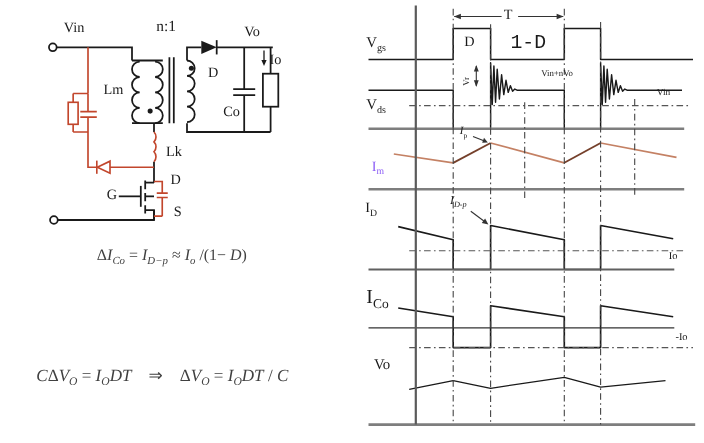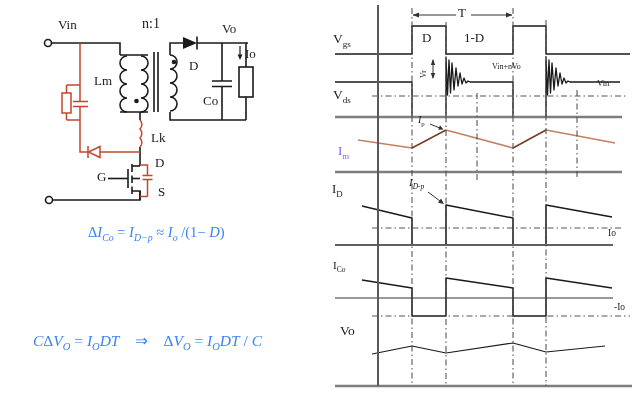--- a/index.html
+++ b/index.html
@@ -2,21 +2,21 @@
 <html><head>
 <meta charset="utf-8">
 <style>
   html,body{margin:0;padding:0;background:#fff;}
   .stage{position:relative;width:640px;height:403px;background:#ffffff;overflow:hidden;
          font-family:"Liberation Serif",serif;}
   .stage svg{position:absolute;left:0;top:0;}
   .wl{position:absolute;color:#1a1a1a;line-height:1;white-space:nowrap;
       font-family:"Liberation Serif",serif;}
   .wl sub{font-size:0.68em;}
-  .eq{position:absolute;color:#3b82f6;white-space:nowrap;font-family:"Liberation Serif",serif;}
+  .eq{position:absolute;color:#404040;white-space:nowrap;font-family:"Liberation Serif",serif;}
   .eq sub{font-size:0.68em;}
   .zh{font-family:"Liberation Sans",sans-serif;}
   .rot{transform:rotate(-90deg);transform-origin:0 0;}
   .im-col{color:#8b5cf6;}
 </style>
 </head>
 <body>
 
 <div class="stage">
 
@@ -148,26 +148,26 @@
   <div class="eq" style="left:88px;top:224px;font-size:14.5px;">Δ<i>I</i><sub><i>Co</i></sub> = <i>I</i><sub><i>D−p</i></sub> ≈ <i>I</i><sub><i>o</i></sub> /(1− <i>D</i>)</div>
 
 
 
   <div class="eq" style="left:33px;top:332px;font-size:15.5px;"><i>C</i>Δ<i>V</i><sub><i>O</i></sub> = <i>I</i><sub><i>O</i></sub><i>DT</i>&nbsp;&nbsp;&nbsp;&nbsp;⇒&nbsp;&nbsp;&nbsp;&nbsp;Δ<i>V</i><sub><i>O</i></sub> = <i>I</i><sub><i>O</i></sub><i>DT</i> / <i>C</i></div>
 
   <span class="wl" style="left:333px;top:32px;font-size:13.5px;">V<sub>gs</sub></span>
   <span class="wl" style="left:333px;top:88px;font-size:13.5px;">V<sub>ds</sub></span>
   <span class="wl im-col" style="left:338px;top:144px;font-size:13px;">I<sub>m</sub></span>
   <span class="wl" style="left:332px;top:182px;font-size:13px;">I<sub>D</sub></span>
-  <span class="wl" style="left:333px;top:260px;font-size:11px;">I<sub>Co</sub></span>
+  <span class="wl" style="left:333px;top:260px;font-size:18px;">I<sub>Co</sub></span>
   <span class="wl" style="left:340px;top:324px;font-size:13.5px;">Vo</span>
 
   <span class="wl" style="left:458px;top:6px;font-size:13px;">T</span>
   <span class="wl" style="left:422px;top:31px;font-size:13px;">D</span>
-  <span class="wl" style="left:464px;top:31px;font-size:13px;">1-D</span>
+  <span class="wl" style="left:464px;top:31px;font-size:18px;font-family:Liberation Mono, monospace;">1-D</span>
   <span class="wl rot" style="left:420px;top:78px;font-size:8px;">Vr</span>
   <span class="wl" style="left:492px;top:63px;font-size:8px;">Vin+nVo</span>
   <span class="wl" style="left:597px;top:79px;font-size:8.5px;">Vin</span>
   <span class="wl" style="left:418px;top:115px;font-size:10px;"><i>I</i><sub>p</sub></span>
   <span class="wl" style="left:409px;top:177px;font-size:11px;"><i>I</i><sub><i>D-p</i></sub></span>
   <span class="wl" style="left:608px;top:229px;font-size:9.5px;">Io</span>
   <span class="wl" style="left:614px;top:303px;font-size:9.5px;">-Io</span>
 
 </div>
 

